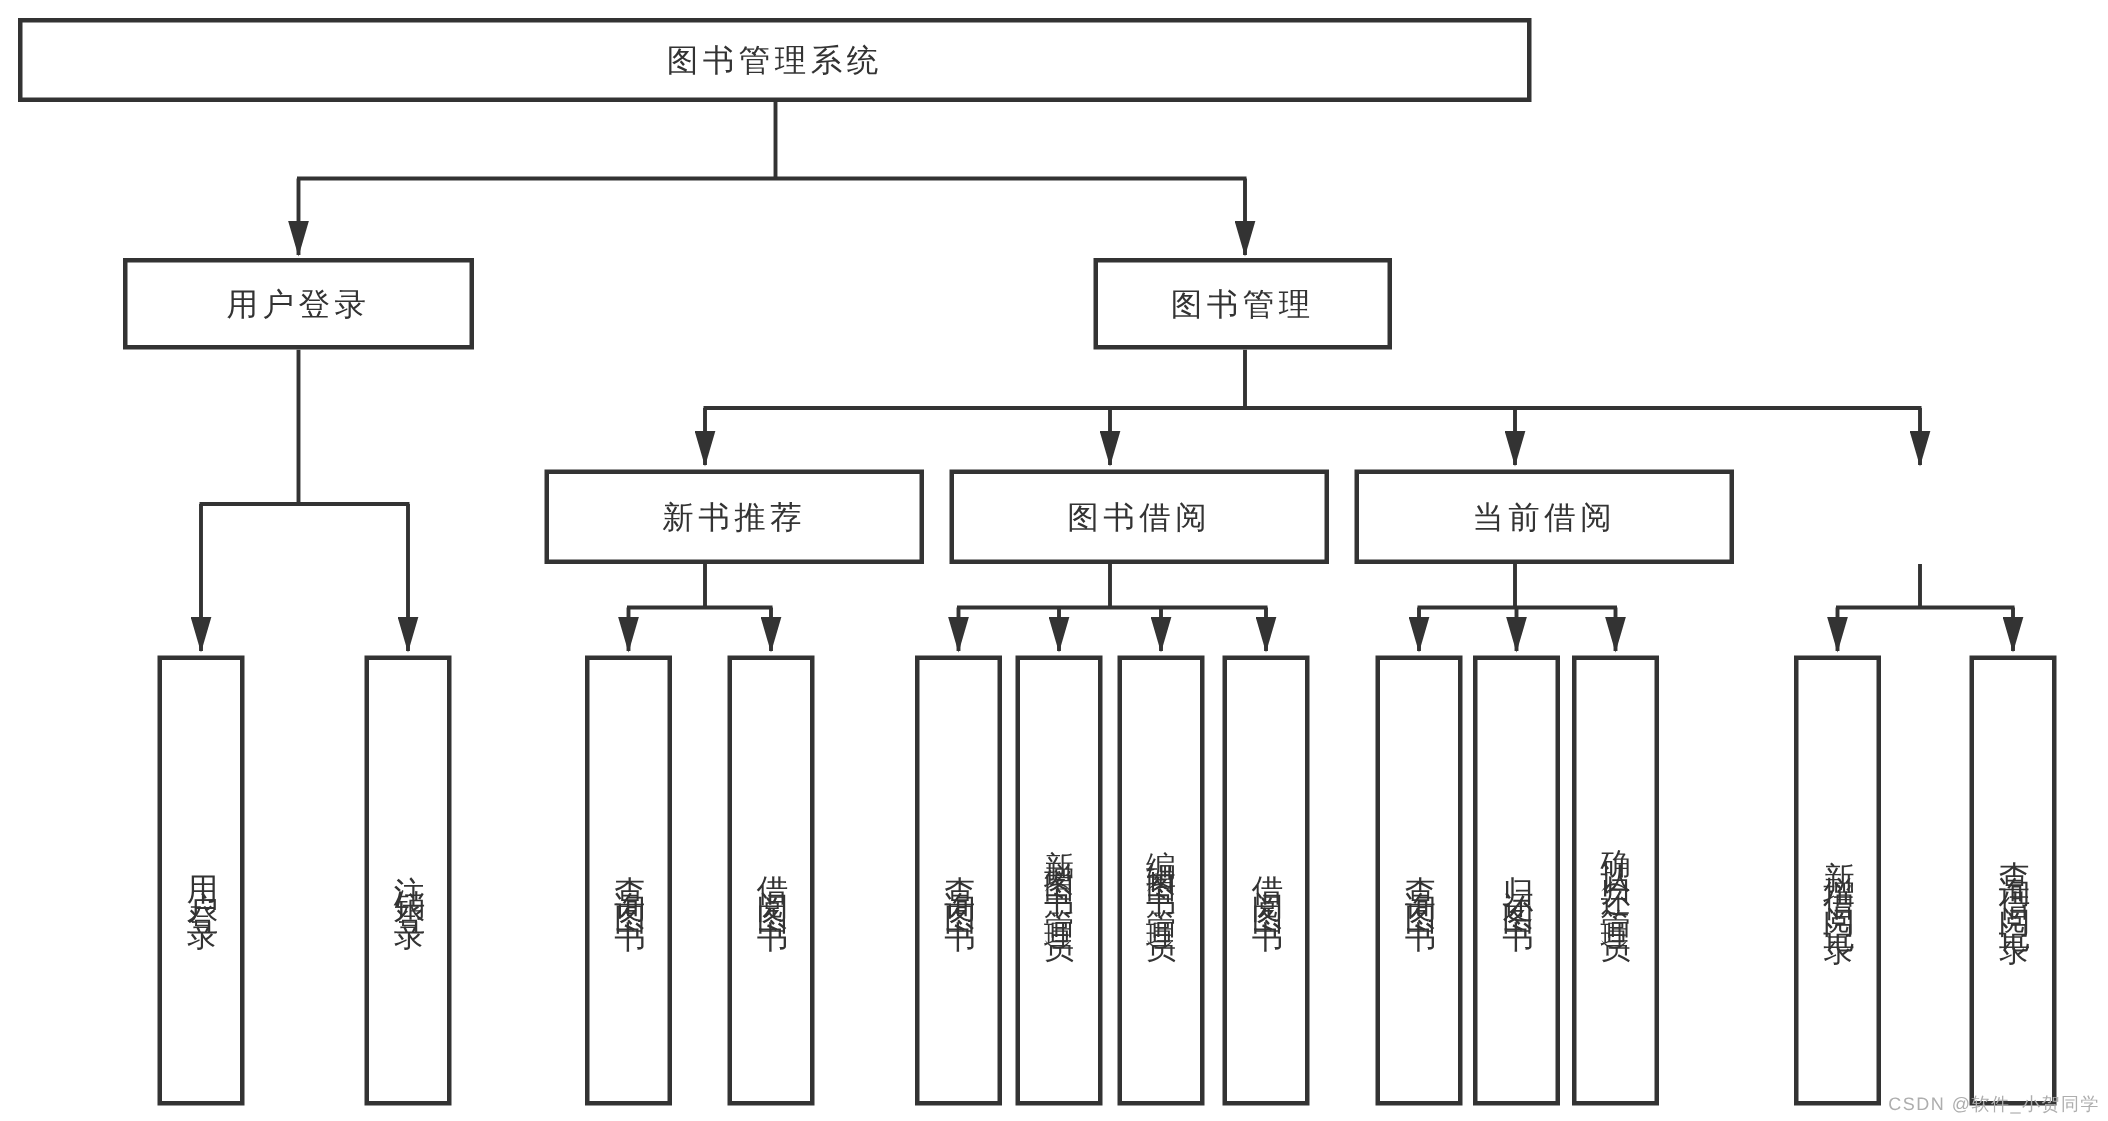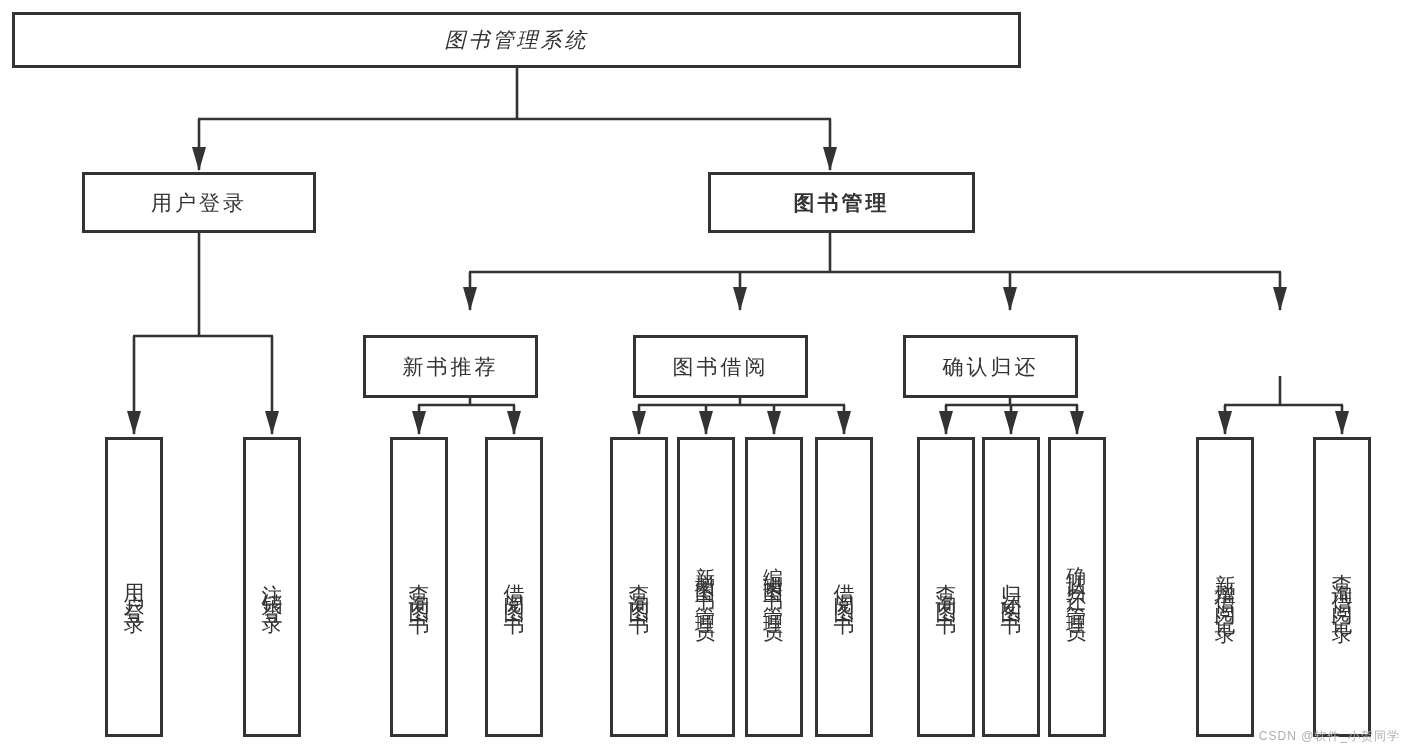--- a/index.html
+++ b/index.html
@@ -13,24 +13,24 @@
   #wires{position:absolute;left:0;top:0;width:1405px;height:747px;}
   .box{
     position:absolute;
     box-sizing:border-box;
     border:3px solid #333333;
     background:#ffffff;
     display:flex;align-items:center;justify-content:center;
     color:#333333;
   }
   .h-label{font-size:21px;letter-spacing:3px;white-space:nowrap;}
-  .root{left:12px;top:12px;width:1009px;height:56px;font-style:italic;}
+  .root{left:12px;top:12px;width:1009px;height:56px;}
   .l2a{left:82px;top:172px;width:234px;height:61px;}
-  .l2b{left:708px;top:172px;width:267px;height:61px;font-weight:bold;}
-  .l3{top:313px;width:175px;height:63px;margin-top:22px;}
+  .l2b{left:729px;top:172px;width:199px;height:61px;}
+  .l3{top:313px;width:253px;height:63px;}
   .l3a{left:363px;}
   .l3b{left:633px;}
   .l3c{left:903px;}
   .l3d{left:1173px;}
   .leaf{top:437px;width:58px;height:300px;}
   .v-label{
     writing-mode:vertical-rl;
     text-orientation:mixed;
     font-size:21px;
     letter-spacing:10px;
@@ -120,21 +120,21 @@
     <span class="h-label">图书管理</span>
   </div>
 
   <div class="box l3 l3a">
     <span class="h-label">新书推荐</span>
   </div>
   <div class="box l3 l3b">
     <span class="h-label">图书借阅</span>
   </div>
   <div class="box l3 l3c">
-    <span class="h-label">确认归还</span>
+    <span class="h-label">当前借阅</span>
   </div>
 
   <div class="box leaf" style="left:105px">
     <span class="v-label">用户登录</span>
   </div>
   <div class="box leaf" style="left:243px">
     <span class="v-label">注销登录</span>
   </div>
 
   <div class="box leaf" style="left:390px">

